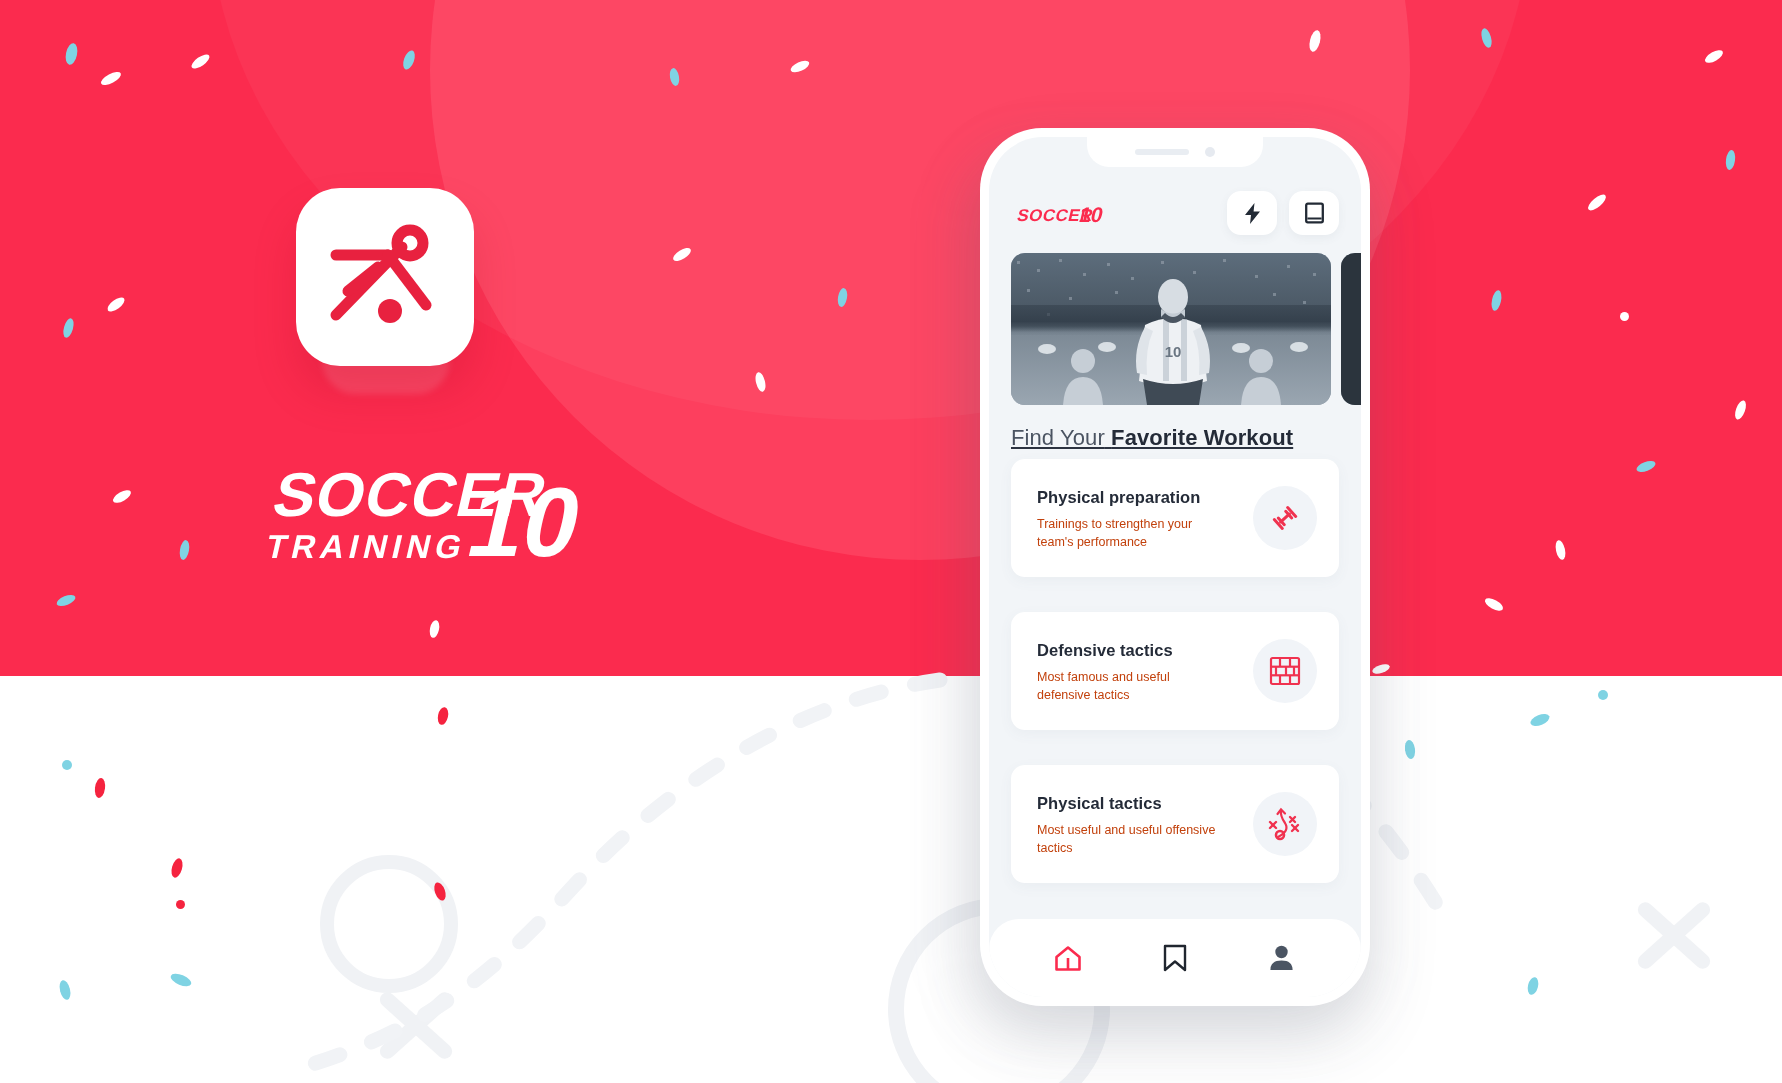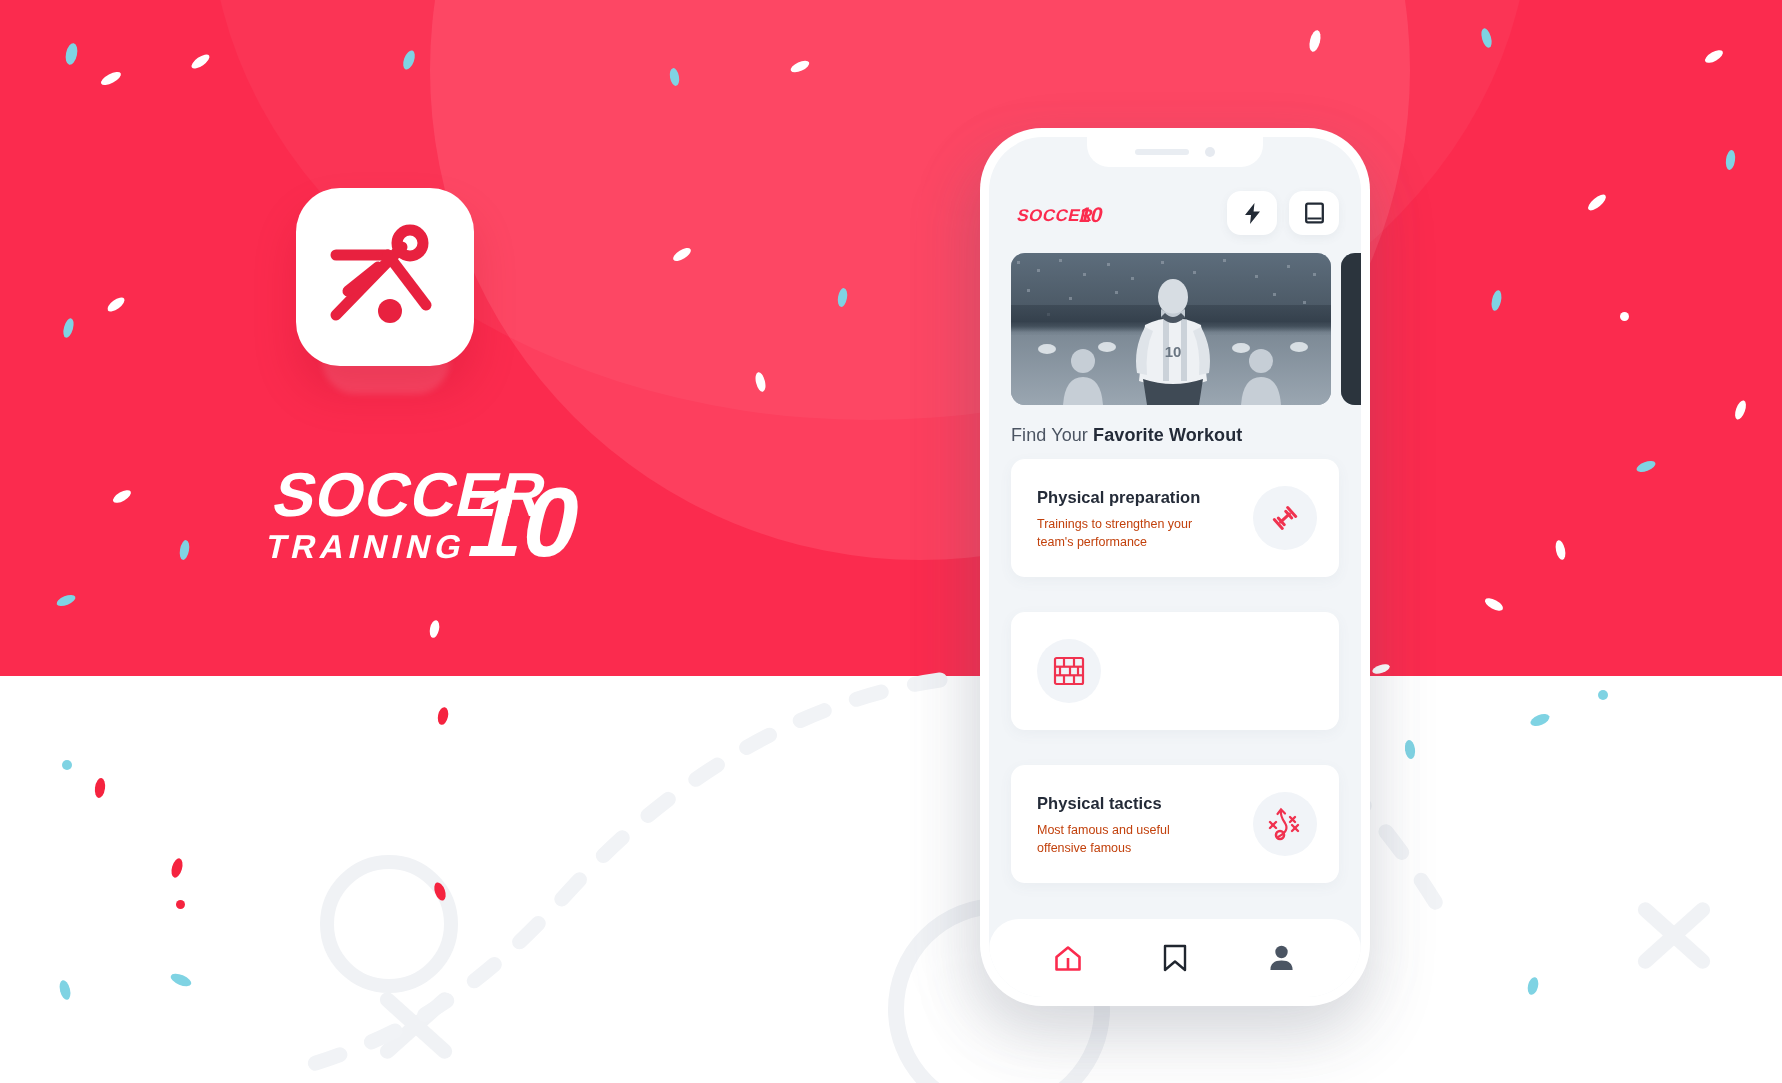--- a/index.html
+++ b/index.html
@@ -108,21 +108,21 @@
   }
   .slide{
     flex:0 0 auto;border-radius:14px;overflow:hidden;position:relative;
     background:#8b98a6;
   }
   .slide-1{width:320px;height:152px;}
   .slide-2{width:96px;height:152px;}
 
   .section-title{
     position:absolute;top:288px;left:22px;
-    font-size:18px;color:#2b3240;letter-spacing:.1px;white-space:nowrap;
+    font-size:22px;color:#2b3240;letter-spacing:.1px;white-space:nowrap;text-decoration:underline;
   }
   .section-title .light{font-weight:400;color:#4b5462;}
   .section-title .bold{font-weight:700;color:#242b38;}
 
   .cards{
     position:absolute;top:322px;left:22px;right:22px;
     display:flex;flex-direction:column;gap:35px;
   }
   .card{
     background:#ffffff;border-radius:14px;height:118px;
@@ -400,20 +400,24 @@
                 <line x1="8" y1="11" x2="8" y2="23"></line>
                 <line x1="12" y1="12.5" x2="12" y2="21.5"></line>
                 <line x1="22" y1="12.5" x2="22" y2="21.5"></line>
                 <line x1="26" y1="11" x2="26" y2="23"></line>
               </g>
             </svg>
           </div>
         </div>
 
         <div class="card">
+          <div class="card-text">
+            <div class="card-title">Defensive tactics</div>
+            <div class="card-sub">Most famous and useful defensive tactics</div>
+          </div>
           <div class="card-icon">
             <svg width="32" height="30" viewBox="0 0 32 30">
               <g stroke="#f0324f" stroke-width="2.2" fill="none" stroke-linejoin="round">
                 <rect x="2" y="2" width="28" height="26" rx="1.5"></rect>
                 <line x1="2" y1="10.7" x2="30" y2="10.7"></line>
                 <line x1="2" y1="19.3" x2="30" y2="19.3"></line>
                 <line x1="11" y1="2" x2="11" y2="10.7"></line>
                 <line x1="21" y1="2" x2="21" y2="10.7"></line>
                 <line x1="7" y1="10.7" x2="7" y2="19.3"></line>
                 <line x1="17" y1="10.7" x2="17" y2="19.3"></line>
@@ -421,21 +425,21 @@
                 <line x1="11" y1="19.3" x2="11" y2="28"></line>
                 <line x1="21" y1="19.3" x2="21" y2="28"></line>
               </g>
             </svg>
           </div>
         </div>
 
         <div class="card">
           <div class="card-text">
             <div class="card-title">Physical tactics</div>
-            <div class="card-sub">Most famous and useful offensive famous</div>
+            <div class="card-sub">Most useful and useful offensive tactics</div>
           </div>
           <div class="card-icon">
             <svg width="34" height="34" viewBox="0 0 34 34">
               <g stroke="#f0324f" stroke-width="2.2" fill="none" stroke-linecap="round">
 
                 <path d="M10 30 Q22 24 17 16 Q12 9 13 3"></path>
                 <path d="M9.5 7 L13 2.5 L17 6.5"></path>
 
                 <g stroke-width="2.4">
                   <line x1="2" y1="15" x2="8" y2="21"></line>

